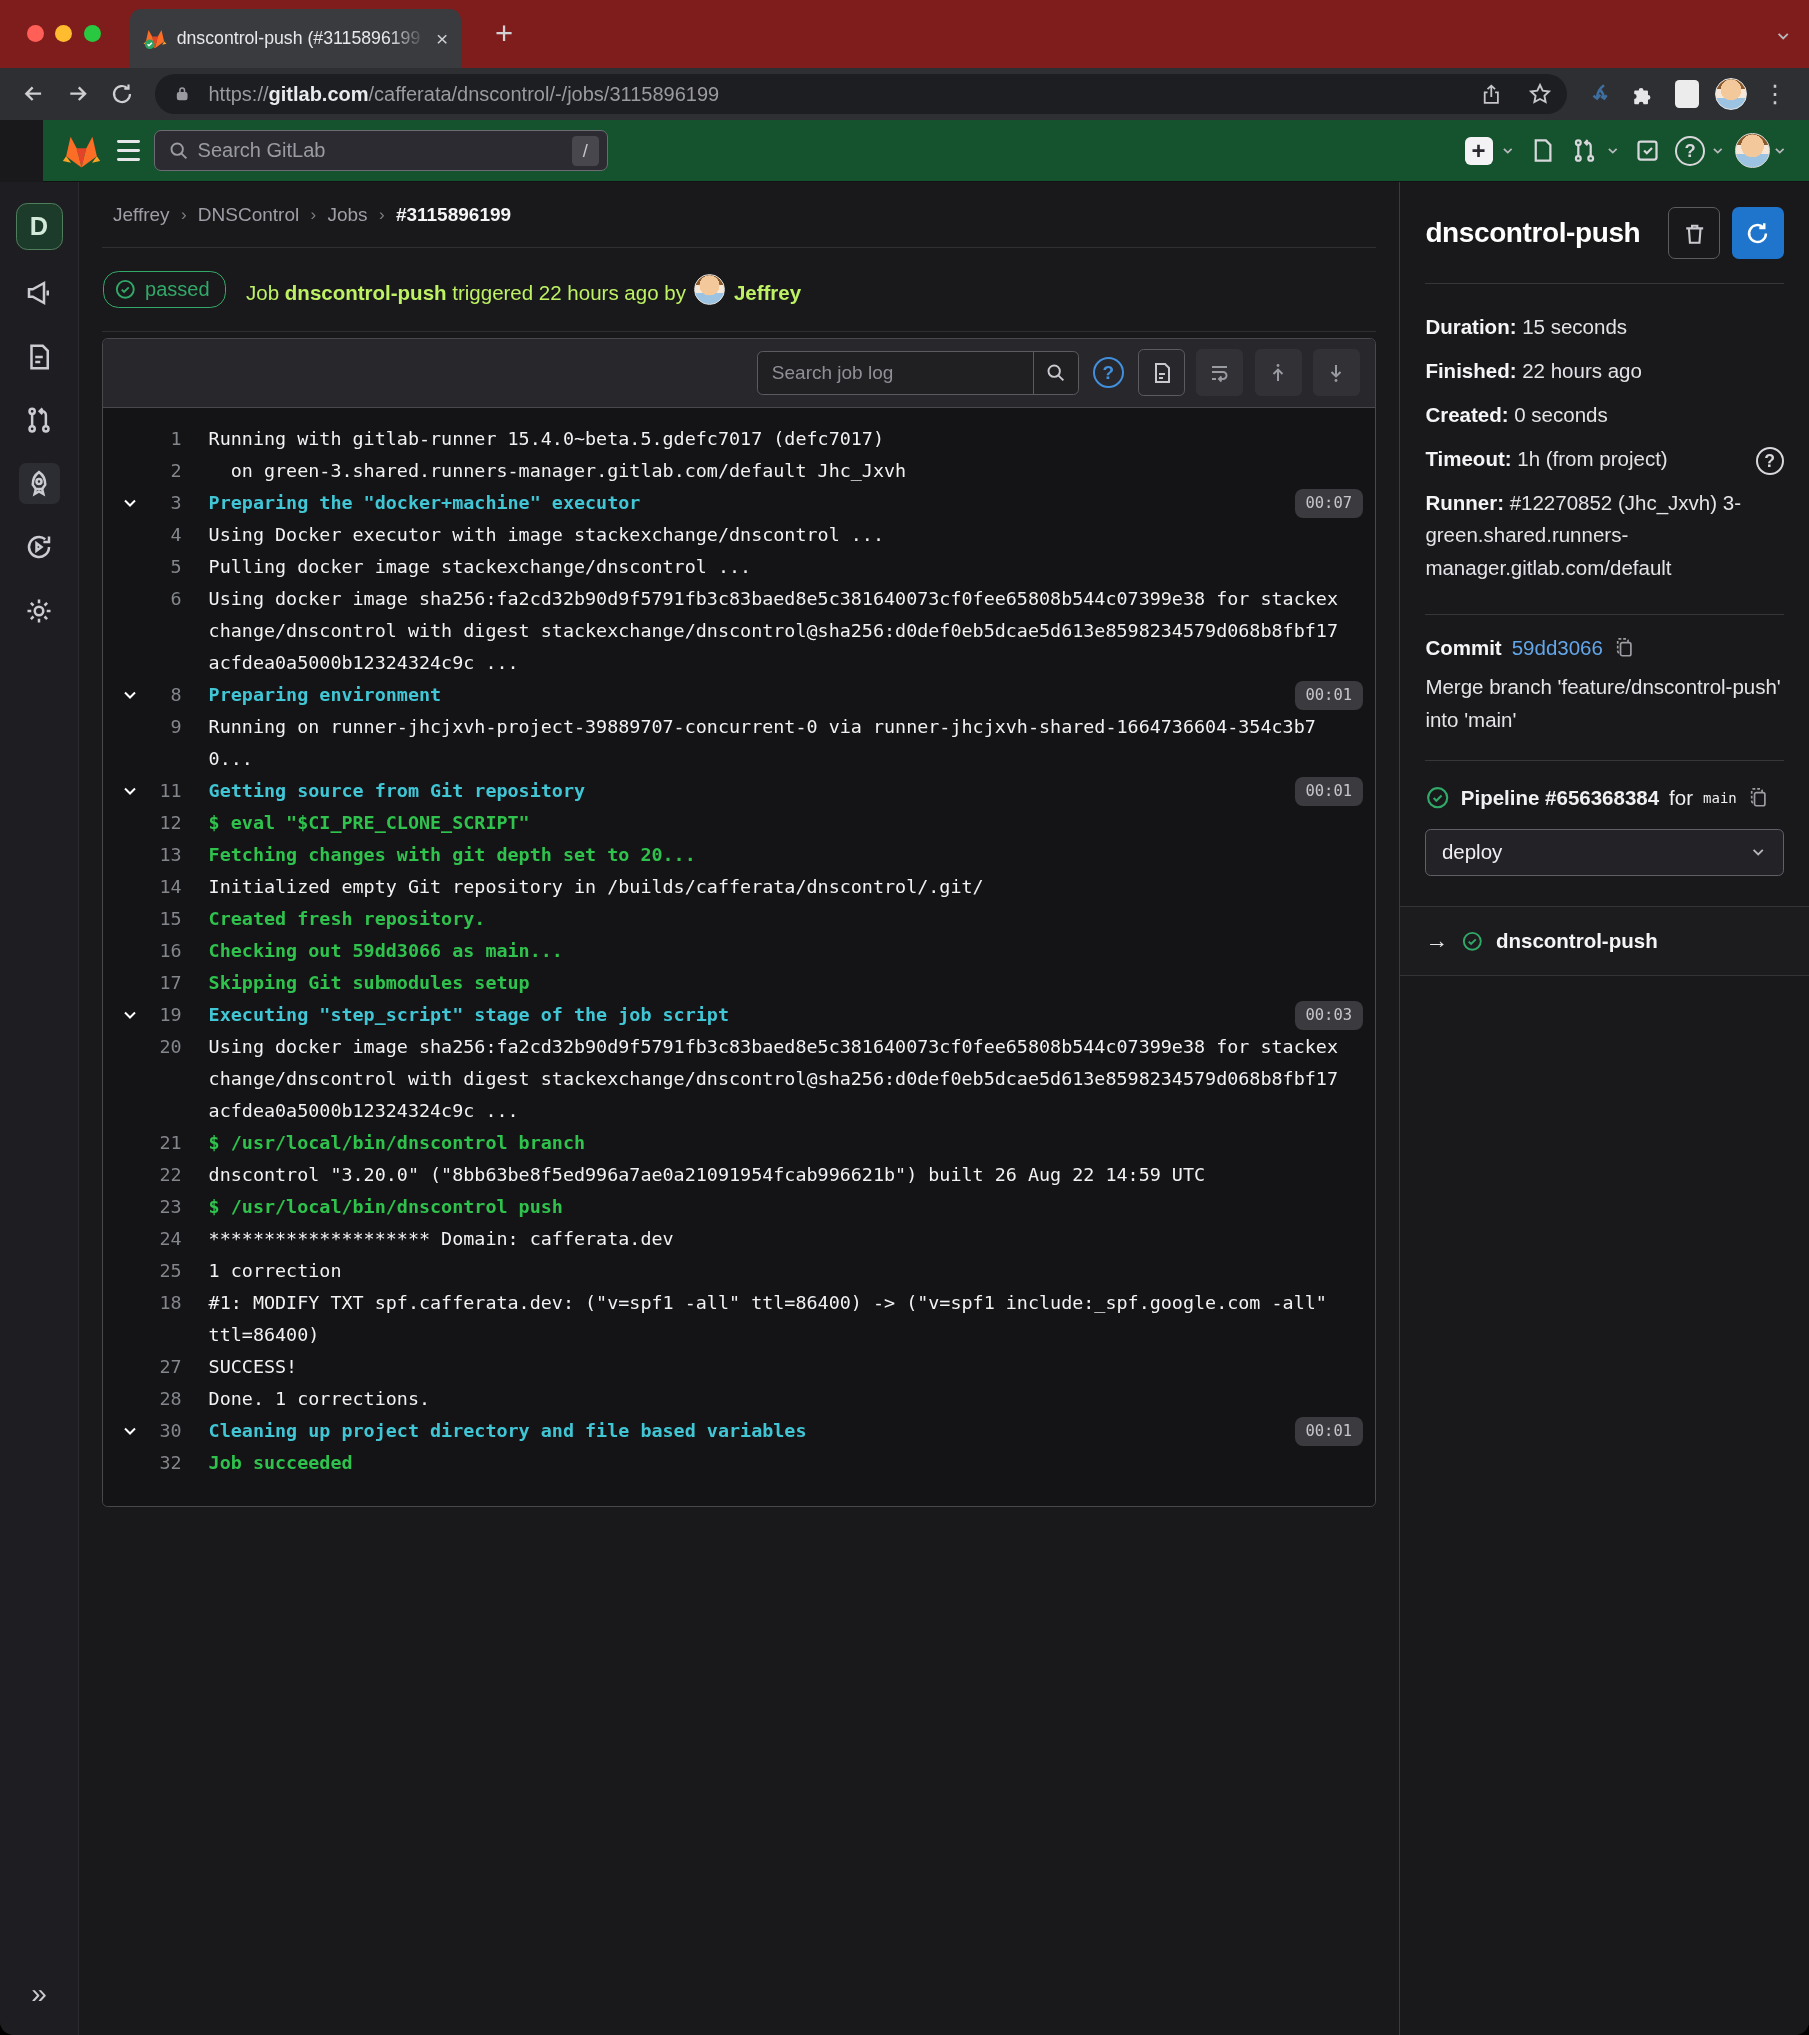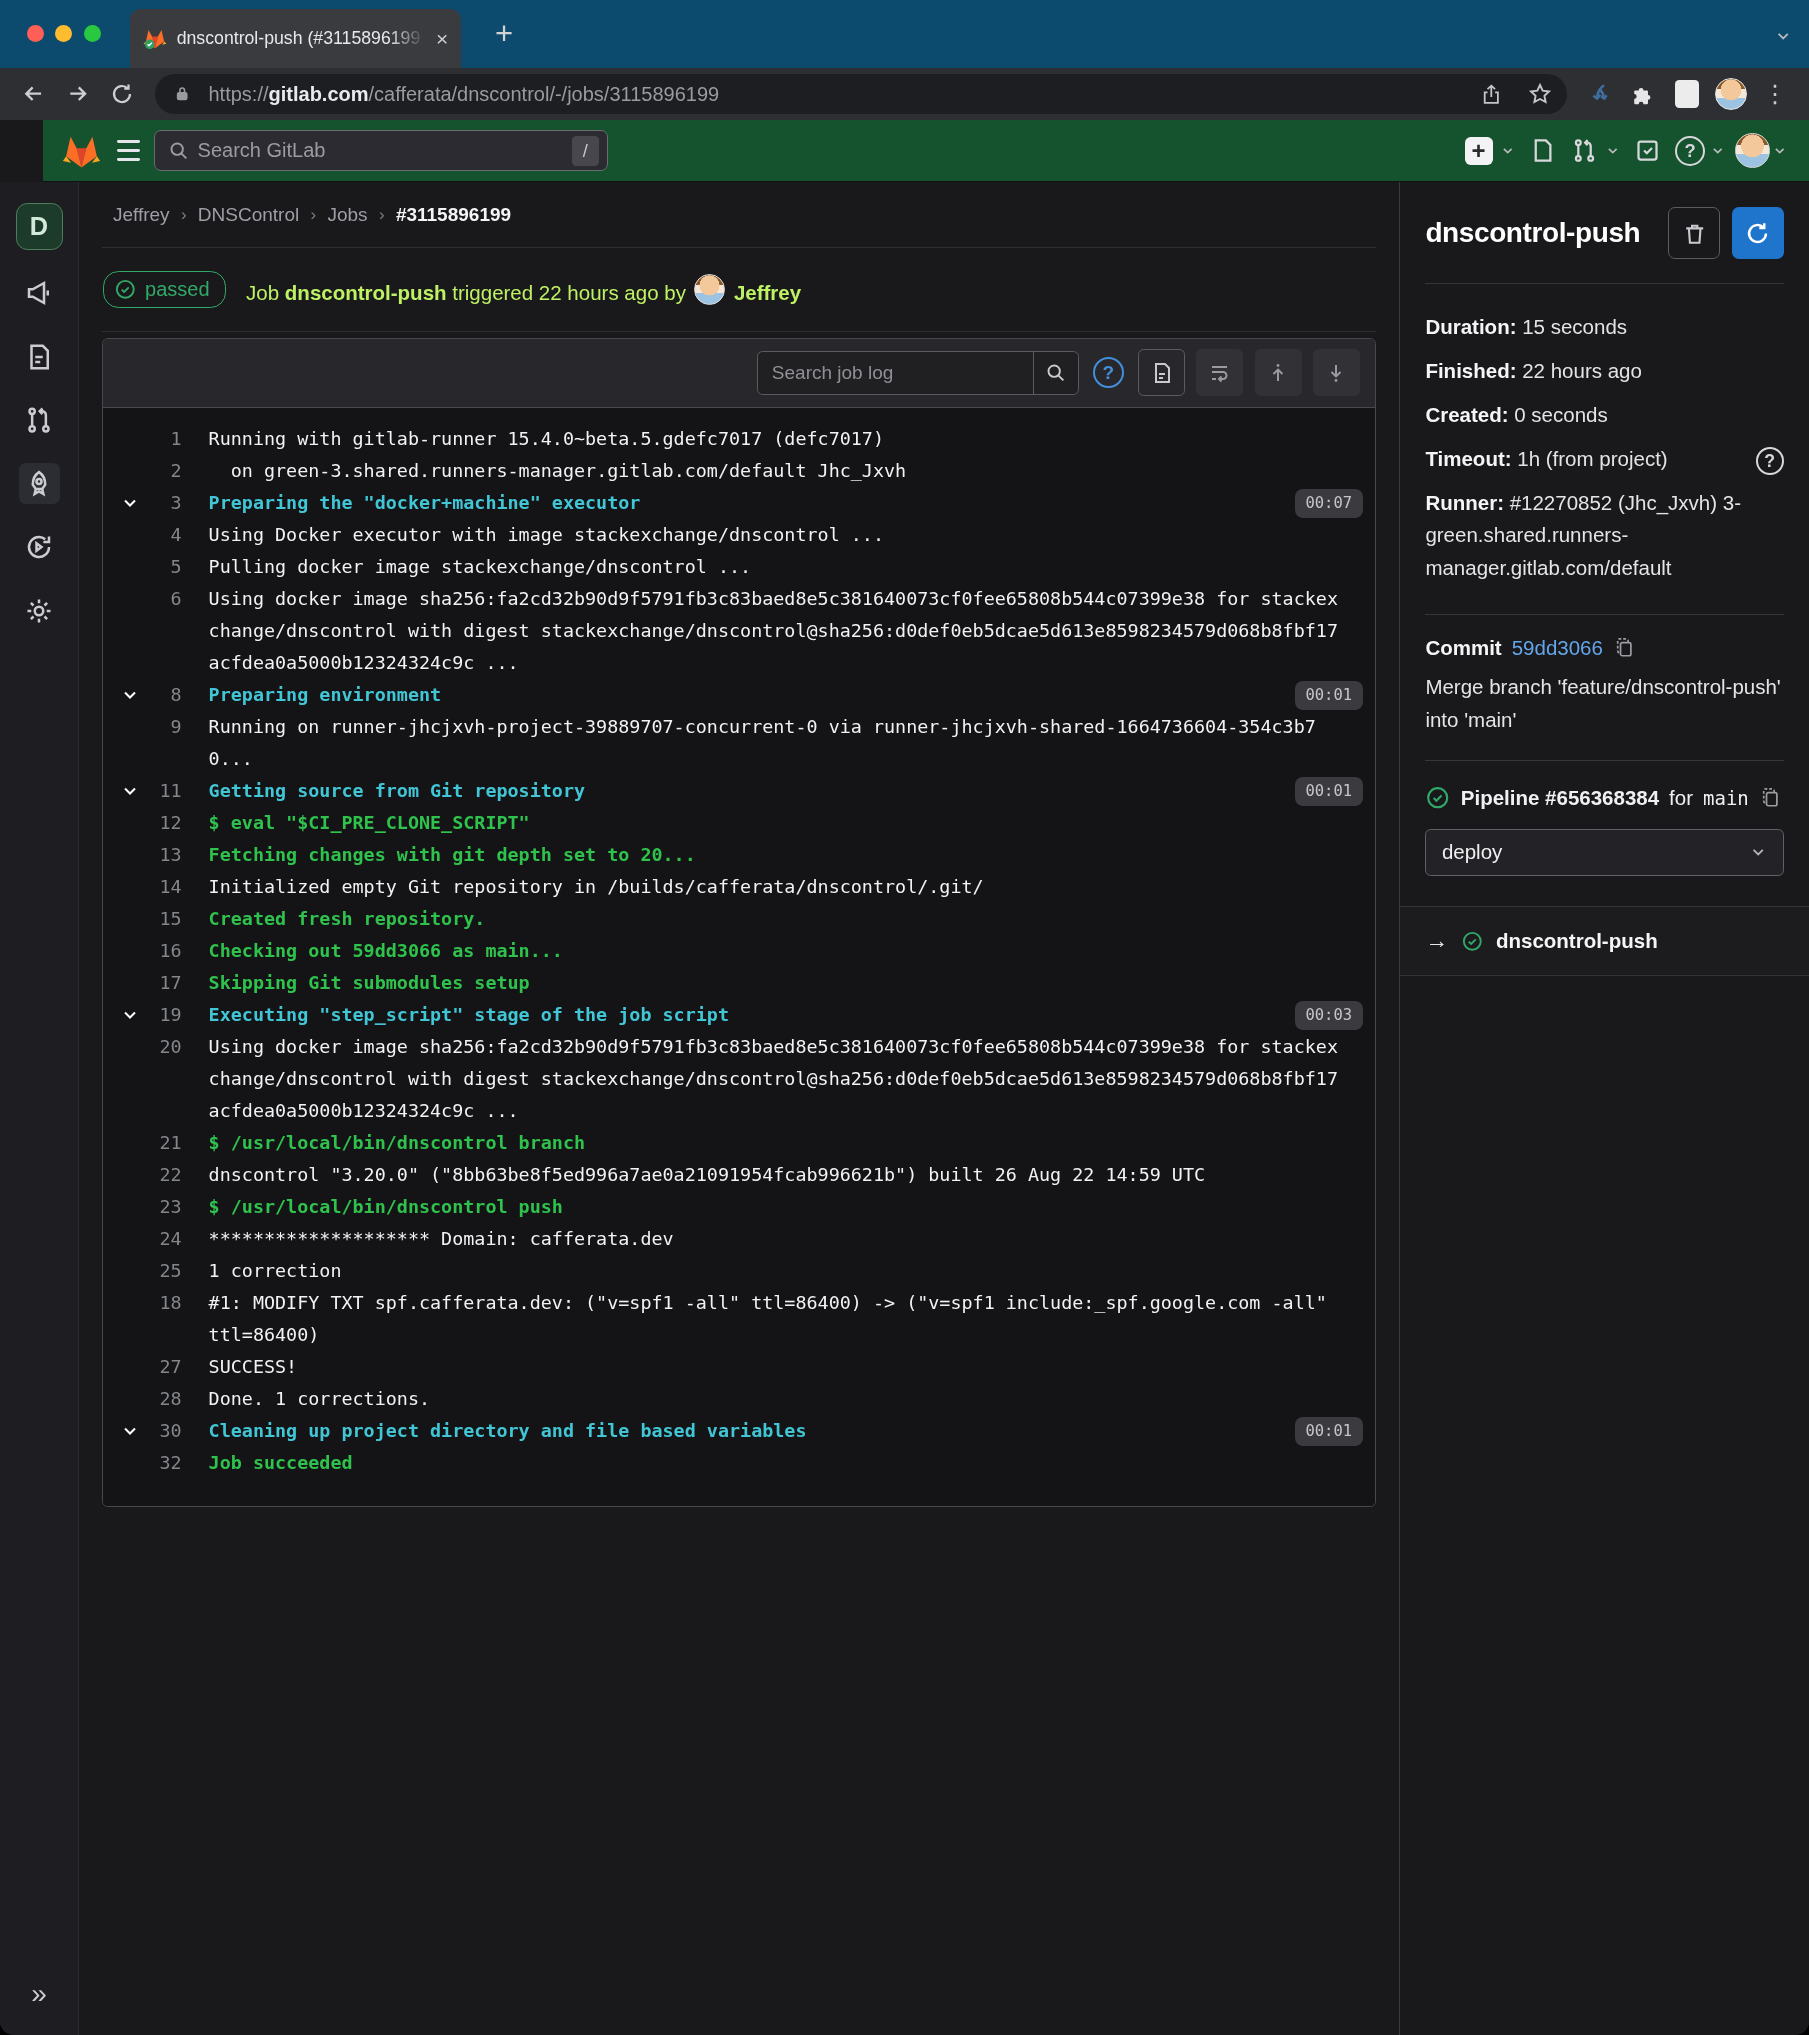--- a/index.html
+++ b/index.html
@@ -1,20 +1,20 @@
 <!DOCTYPE html>
 <html style="--accent_blue: #1f75cb; --link_blue: #63a6e9; --help_blue: #428fdc; --success_green: #31a968; --log_green: #2fc24d; --log_cyan: #41c6d6; --brand_orange: #fc6d26; --brand_red: #e24329; --brand_yellow: #fca326; --log_bg: #141416; --page_bg: #19191b;font-size:11.3px"><head>
 <meta charset="utf-8">
 <style>
   * { box-sizing: border-box; margin: 0; padding: 0; }
   html,body { width:1809px; height:2035px; background:#000; font-family:"Liberation Sans", sans-serif; }
   .window { width:1809px; height:2035px; display:flex; flex-direction:column; border-radius:0 0 14px 14px; overflow:hidden; background:#19191b; }
 
   
-  .tabstrip { height:68px; background:#0c4a6e; position:relative; flex:0 0 auto; }
+  .tabstrip { height:68px; background:#7f1d1d; position:relative; flex:0 0 auto; }
   .traffic { position:absolute; left:27px; top:25.4px; display:flex; gap:11.3px; }
   .traffic span { width:17px; height:17px; border-radius:50%; display:block; }
   .tl-close{ background:#ff5f57; } .tl-min{ background:#febc2e; } .tl-max{ background:#28c840; }
   .tab { position:absolute; left:130px; top:8.5px; width:331px; height:59px; background:#3a3b3f; border-radius:11.3px 11.3px 0 0; display:flex; align-items:center; padding:0 12.7px; gap:10px; }
   .tab-title { color:#e8e8ea; font-size:17.7px; white-space:nowrap; overflow:hidden; flex:1;
     -webkit-mask-image:linear-gradient(90deg,#000 85%,transparent); mask-image:linear-gradient(90deg,#000 85%,transparent); }
   .tab-close { color:#cfcfd2; font-size:21px; line-height:1; }
   .favicon { position:relative; width:24px; height:22.6px; flex:0 0 auto; }
   .newtab { position:absolute; left:495px; top:18.4px; color:#d2d2d4; font-size:31px; font-weight:300; line-height:1; }
   .strip-chevron { position:absolute; right:17px; top:27px; color:#b9b9bc; }
@@ -109,21 +109,21 @@
   .help-dot { position:absolute; right:0; top:10px; width:28px; height:28px; border:2.1px solid #d7d7dc; border-radius:50%; color:#d7d7dc; font-size:17.7px; font-weight:700; display:flex; align-items:center; justify-content:center; }
   .sb-commit { margin-top:21px; font-size:20.5px; color:#e4e4e8; }
   .commit-line { display:flex; align-items:center; gap:10px; }
   .commit-line b { color:#f5f5f7; }
   .sha-link { color:#63a6e9; }
   .copy-ic { color:#9d9da3; }
   .commit-msg { margin-top:11.3px; line-height:32.5px; }
   .pipe-row { margin-top:24px; display:flex; align-items:center; gap:10px; font-size:20.5px; color:#f0f0f2; flex-wrap:wrap; }
   .pipe-row b { font-weight:700; }
   .check-green { color:#31a968; flex:0 0 auto; }
-  .mono { font-family:"DejaVu Sans Mono", monospace; font-size:19px; }
+  .mono { font-family:"DejaVu Sans Mono", monospace; font-size:14px; }
   .stage-select { margin-top:18.4px; width:100%; height:47px; background:#232327; border:0.7px solid #606066; border-radius:5.7px; display:flex; align-items:center; padding:0 15.5px; font-size:20.5px; color:#f0f0f2; }
   .stage-select .sel-chev { margin-left:auto; color:#b5b5bc; }
   .jobs-section { margin:30px -25.4px 0; border-top:0.7px solid #323237; border-bottom:0.7px solid #323237; padding:21px 25.4px; display:flex; align-items:center; gap:12.7px; background:#1c1c1f; }
   .arrow-cur { color:#e8e8ec; font-size:22.6px; }
   .job-link { color:#f5f5f7; font-size:20.5px; font-weight:700; }
 
   svg { display:block; }
 </style>
 </head>
 <body>

